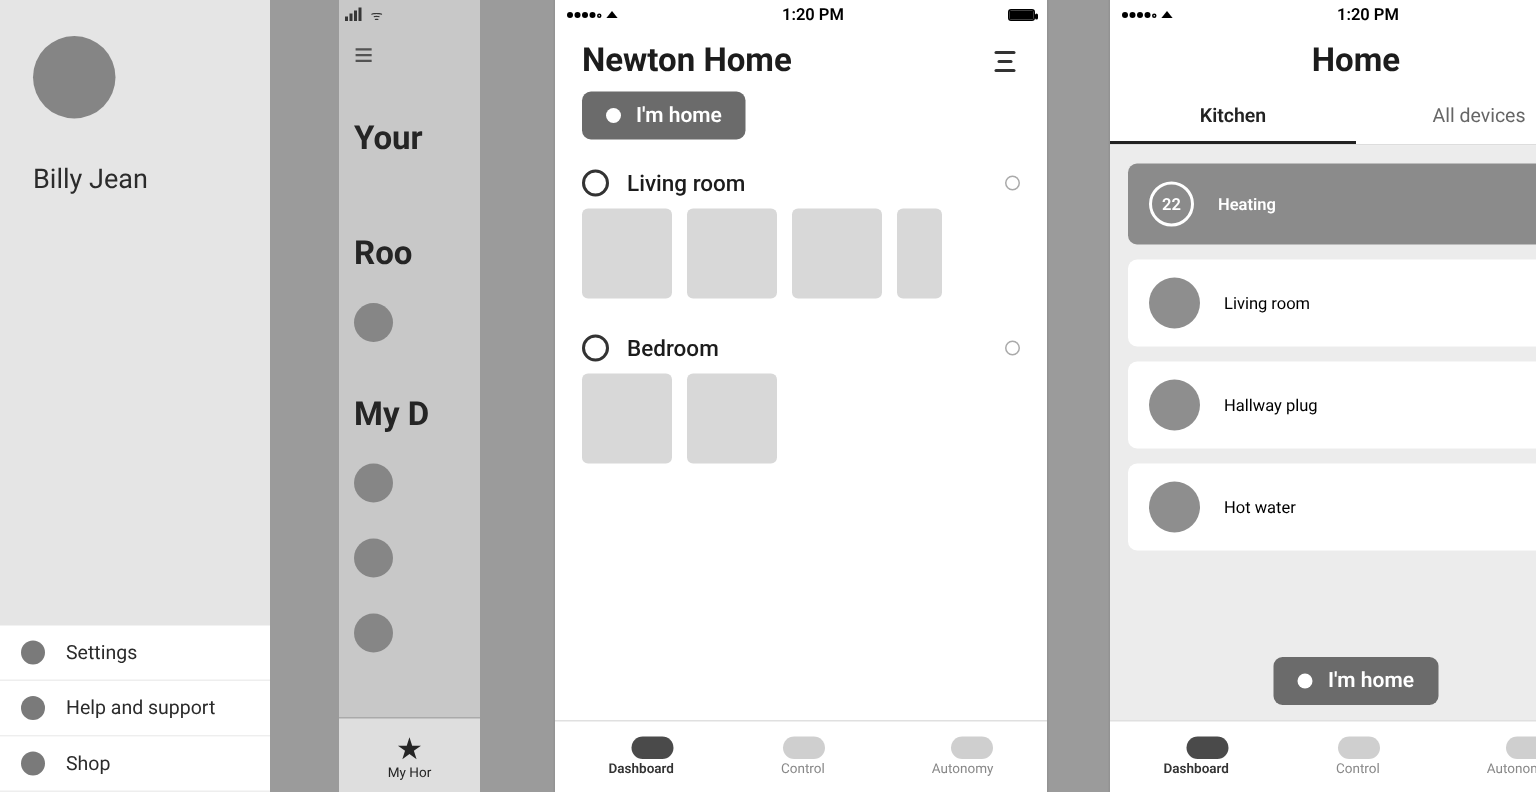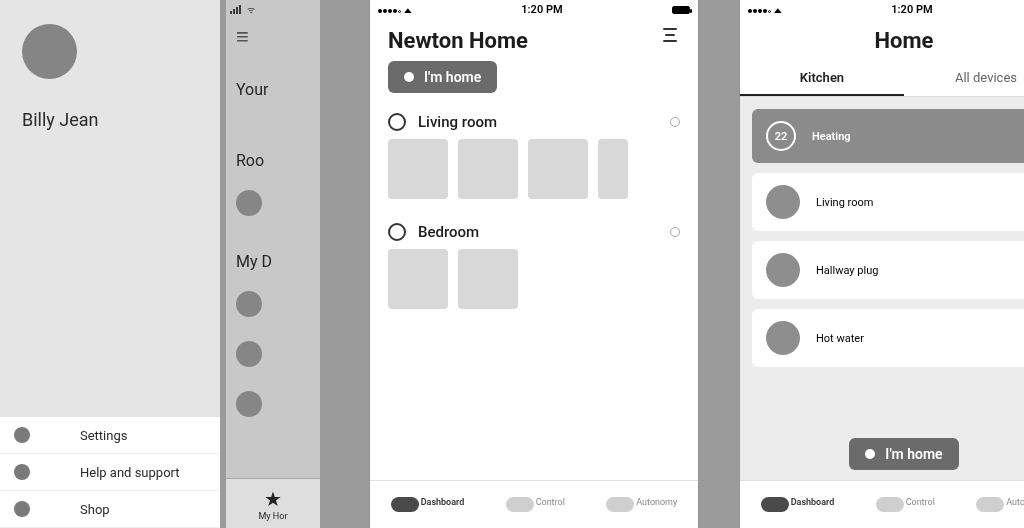--- a/index.html
+++ b/index.html
@@ -15,21 +15,21 @@
   
   .panel1 {
     position: absolute;
     left: 0; top: 0;
     width: 320px; height: 528px;
     background: #9b9b9b;
   }
   .drawer {
     position: absolute;
     left: 0; top: 0;
-    width: 220px; height: 528px;
+    width: 180px; height: 528px;
     background: #e5e5e5;
     display: flex;
     flex-direction: column;
   }
   .drawer-top {
     flex: 1;
     padding: 24px 22px 0 22px;
   }
   .avatar {
     width: 55px; height: 55px;
@@ -53,43 +53,42 @@
   .drawer-menu-item .dot {
     width: 16px; height: 16px;
     background: #7a7a7a;
     border-radius: 50%;
     margin-right: 14px;
     flex-shrink: 0;
   }
   .drawer-menu-item span {
     font-size: 13px;
     color: #2b2b2b;
-    margin-left: 36px;
   }
   .behind {
     position: absolute;
     left: 226px; top: 0;
     width: 94px; height: 528px;
     background: rgb(200,200,200);
     overflow: hidden;
   }
   .behind-status {
     height: 18px;
     display:flex;
     align-items:center;
     padding: 2px 4px;
   }
   .behind-ham {
     font-size: 22px; color: rgb(83,83,83);
     padding: 6px 10px;
     font-weight: bold;
   }
   .behind-heading {
-    font-size: 16px;
-    font-weight: 400;
+    font-size: 22px;
+    font-weight: 700;
     color: rgb(37,37,37);
     padding-left: 10px;
   }
   .behind-row {
     display:flex; align-items:center; padding-left: 10px;
   }
   .behind-row .circ {
     width: 26px;height:26px;border-radius:50%;
     background: rgb(134,134,134);
   }
@@ -148,21 +147,21 @@
   .sig-dots span.empty { background:transparent; border:1px solid #000; width:3px;height:3px; }
   .wifi::before { content:"\25B2"; font-size:8px; transform: scaleX(1.6); display:inline-block; color:#000; }
   .batt {
     width:18px;height:8px;border:1px solid #000;border-radius:2px;position:relative;
   }
   .batt::after{content:"";position:absolute;right:-3px;top:2px;width:2px;height:4px;background:#000;border-radius:1px;}
   .batt .fill{background:#000;height:100%;width:100%;}
 
   .appbar {
     display:flex;
-    align-items:flex-start;
+    align-items:center;
     justify-content:space-between;
     padding: 10px 18px 8px 18px;
   }
   .appbar-title {
     font-size: 22px;
     font-weight: 700;
     color: #1c1c1c;
   }
   .appbar-icon {
     width: 20px; height: 14px; position:relative;
@@ -213,21 +212,21 @@
 
   .tabbar {
     height:48px;
     border-top:1px solid #e0e0e0;
     display:flex;
     align-items:center;
     justify-content:space-around;
     background:#fff;
   }
   .tabbtn {
-    display:flex;flex-direction:row;align-items:flex-start;gap:2px;
+    display:flex;flex-direction:column;align-items:flex-end;gap:2px;
   }
   .tabbtn .pill {
     width:28px;height:15px;border-radius:999px;background:#cfcfcf;
   }
   .tabbtn.active .pill { background:#4a4a4a; }
   .tabbtn .tl { font-size:9px;color:#888; }
   .tabbtn.active .tl { color:#333; font-weight:600; }
 
   
   .tabs2 {

